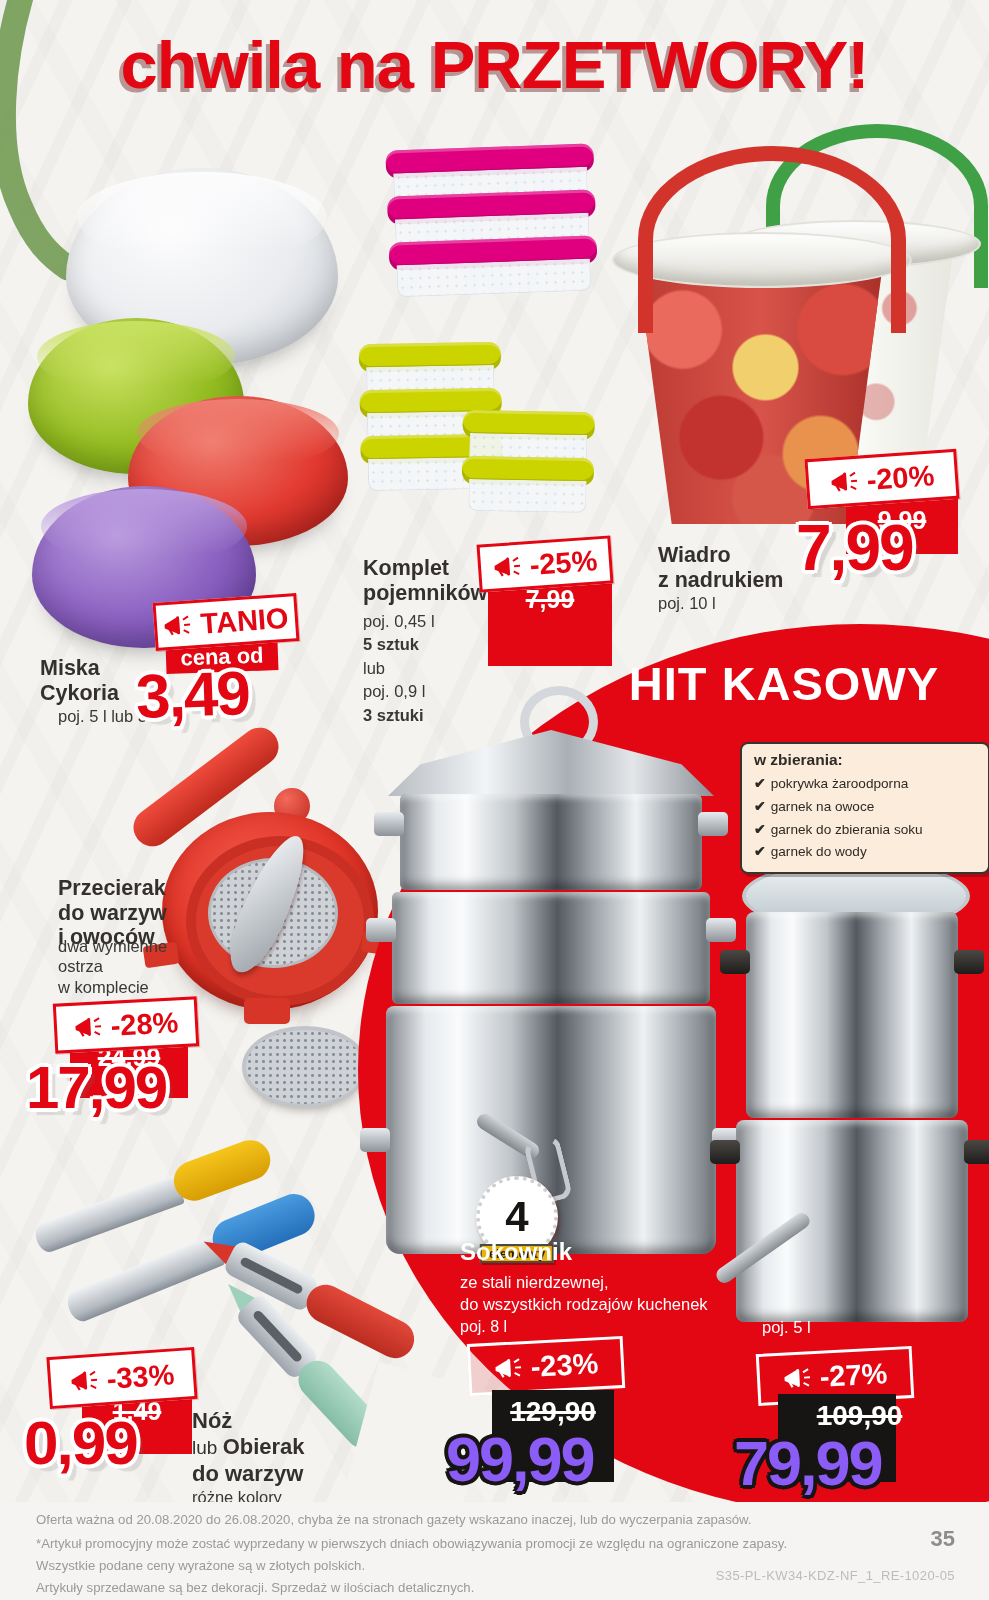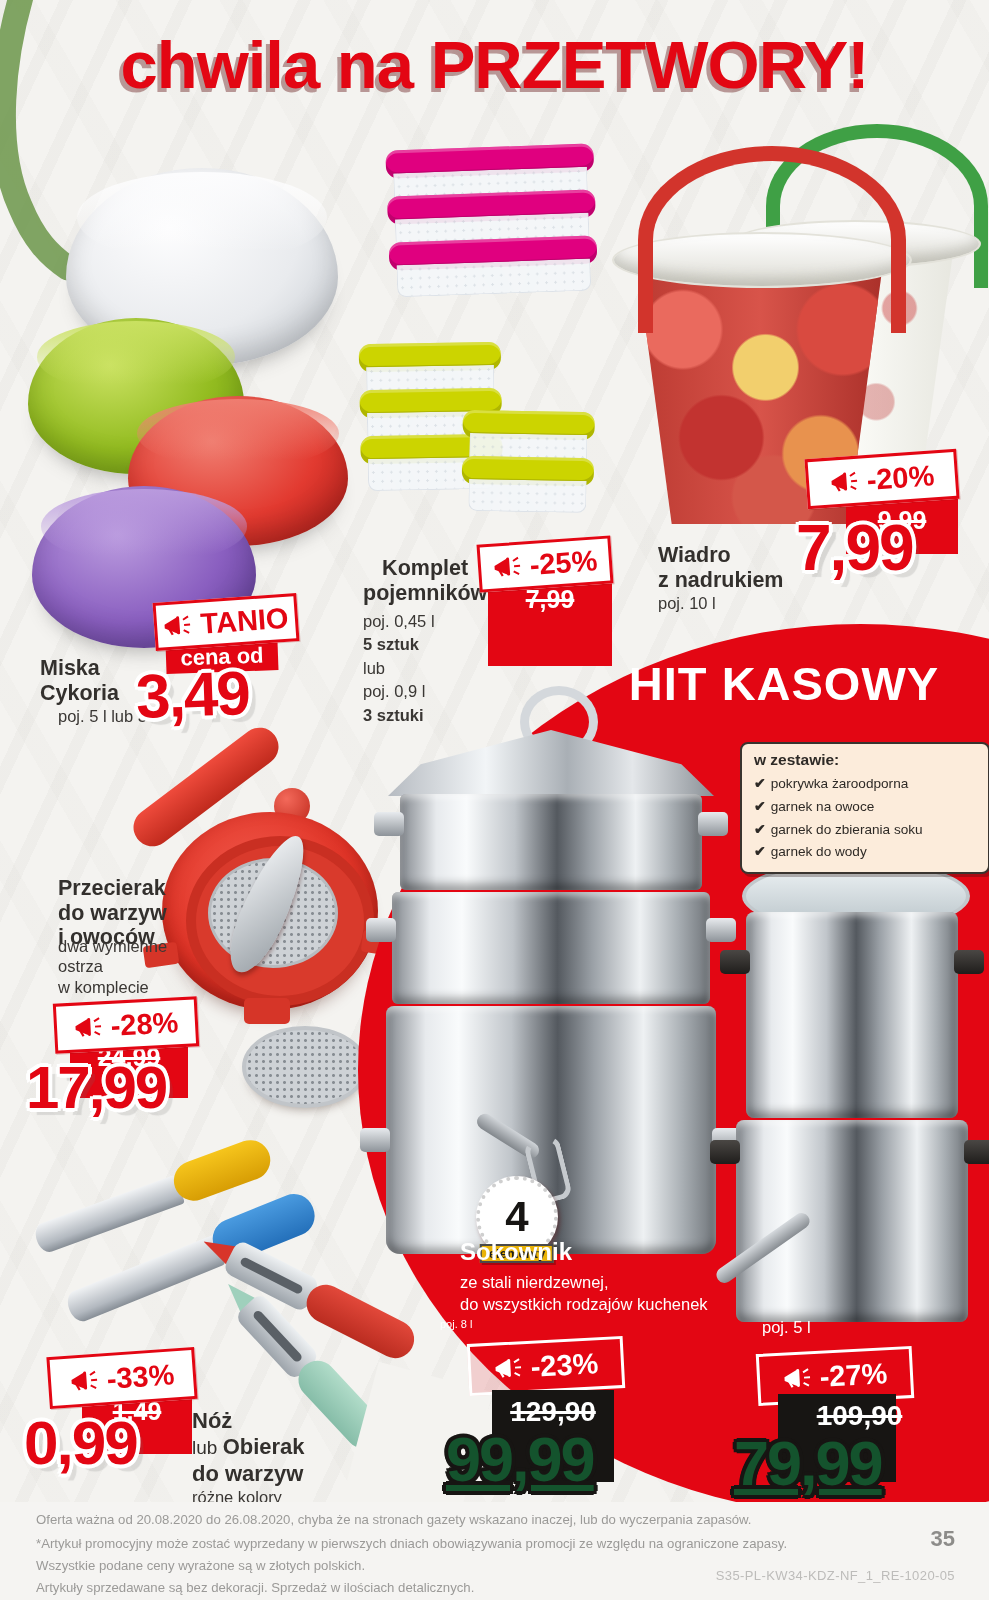--- a/index.html
+++ b/index.html
@@ -61,23 +61,23 @@
             text-decoration:line-through;text-decoration-thickness:3px;}
   .oldprice.big{font-size:28px;}
   .price{position:absolute;font-weight:bold;letter-spacing:-2px;line-height:1;white-space:nowrap;z-index:8;}
   .pr-red{color:#e30613;text-shadow:
      4px 0 0 #fff,-4px 0 0 #fff,0 4px 0 #fff,0 -4px 0 #fff,
      3px 3px 0 #fff,-3px 3px 0 #fff,3px -3px 0 #fff,-3px -3px 0 #fff,
      7px 7px 1px rgba(110,110,110,.18);}
   .pr-whitered{color:#fff;text-shadow:
      3px 0 0 #e30613,-3px 0 0 #e30613,0 3px 0 #e30613,0 -3px 0 #e30613,
      2px 2px 0 #e30613,-2px 2px 0 #e30613,2px -2px 0 #e30613,-2px -2px 0 #e30613;}
-  .pr-whiteblack{color:#14532d;z-index:13;text-shadow:
+  .pr-whiteblack{color:#8b5cf6;z-index:13;text-shadow:
      4px 0 0 #171513,-4px 0 0 #171513,0 4px 0 #171513,0 -4px 0 #171513,
-     3px 3px 0 #171513,-3px 3px 0 #171513,3px -3px 0 #171513,-3px -3px 0 #171513; text-decoration: underline;}
+     3px 3px 0 #171513,-3px 3px 0 #171513,3px -3px 0 #171513,-3px -3px 0 #171513;}
 
   
   .pname{position:absolute;z-index:6;color:#33302d;font-weight:bold;font-size:21.5px;line-height:1.14;}
   .pdetail{position:absolute;z-index:6;color:#3a3734;font-size:16.5px;line-height:1.24;}
 
   
   .hit-circle{position:absolute;left:358px;top:624px;width:1005px;height:892px;border-radius:50%;
               background:#e30613;z-index:9;}
   .wedge{position:absolute;left:338px;top:1372px;width:118px;height:300px;background:#f4f3f0;
          transform:rotate(15deg);z-index:10;}
@@ -208,21 +208,21 @@
       <path d="M8 19 l4 8" stroke="currentColor" stroke-width="3" fill="none"></path>
       <path d="M27 8 l7 -4 M28 15 h8 M27 22 l7 4" stroke="currentColor" stroke-width="2.6" fill="none"></path>
     </svg>
     <span>TANIO</span>
   </div>
   <div class="redblock" style="left:166px;top:642px;width:112px;height:30px;transform:rotate(-2deg);align-items:center;">
     <span style="color:#fff;font-weight:bold;font-size:22px;">cena od</span>
   </div>
   <div class="price pr-red" style="left:136px;top:664px;font-size:62px;transform:rotate(-2deg);">3,49</div>
 
-  <div class="pname" style="left:363px;top:556px;text-align:center;">
+  <div class="pname" style="left:363px;top:556px;">
     <div>Komplet</div>
     <div>pojemników</div>
   </div>
   <div class="pdetail" style="left:363px;top:610px;line-height:1.42;">
     <div>poj. 0,45 l</div>
     <div style="font-weight:bold">5 sztuk</div>
     <div>lub</div>
     <div>poj. 0,9 l</div>
     <div style="font-weight:bold">3 sztuki</div>
   </div>
@@ -256,21 +256,21 @@
   <div class="redblock" style="left:846px;top:496px;width:112px;height:58px;">
     <span class="oldprice" style="margin-top:9px;">9,99</span>
   </div>
   <div class="price pr-red" style="left:796px;top:516px;font-size:64px;">7,99</div>
 
   <div class="hit-circle"></div>
   <div class="wedge"></div>
   <div class="hit-label">HIT KASOWY</div>
 
   <div class="setbox">
-    <div class="st">w zestawie:</div>
+    <div class="st">w zbierania:</div>
     <div class="it"><span class="chk">✔</span><span>pokrywka żaroodporna</span></div>
     <div class="it"><span class="chk">✔</span><span>garnek na owoce</span></div>
     <div class="it"><span class="chk">✔</span><span>garnek do zbierania soku</span></div>
     <div class="it"><span class="chk">✔</span><span>garnek do wody</span></div>
   </div>
 
   <div class="abs" style="left:378px;top:686px;width:348px;height:580px;z-index:11;">
     <div class="abs" style="left:142px;top:0;width:60px;height:54px;border:9px solid #d4d8dc;border-bottom-color:#8f959b;border-radius:50%;"></div>
     <div class="abs" style="left:10px;top:44px;width:326px;height:66px;
          clip-path:polygon(0 100%,10% 52%,50% 0,90% 52%,100% 100%);
@@ -293,21 +293,21 @@
   <div class="seal">
     <span class="n">4</span>
     <span class="seal-banner">elementy</span>
   </div>
 
   <div class="hit-text" style="left:460px;top:1238px;font-weight:bold;font-size:24px;">Sokownik</div>
   <div class="hit-text" style="left:460px;top:1272px;font-size:16.5px;line-height:1.32;">
     <div>ze stali nierdzewnej,</div>
     <div>do wszystkich rodzajów kuchenek</div>
   </div>
-  <div class="hit-text" style="left:440px;top:1318px;font-size:11px;text-align:right;">poj. 8 l</div>
+  <div class="hit-text" style="left:460px;top:1318px;font-size:16px;text-align:right;">poj. 8 l</div>
   <div class="hit-text" style="left:762px;top:1318px;font-size:16.5px;">poj. 5 l</div>
 
   <div class="badge inv" style="left:468px;top:1340px;width:150px;height:46px;z-index:12;">
     <svg class="mega" viewBox="0 0 40 30">
       <polygon points="2,13 19,4 19,26 2,18" fill="currentColor"></polygon>
         <rect x="18" y="3" width="4" height="24" rx="2" fill="currentColor"></rect>
       <path d="M8 19 l4 8" stroke="currentColor" stroke-width="3" fill="none"></path>
       <path d="M27 8 l7 -4 M28 15 h8 M27 22 l7 4" stroke="currentColor" stroke-width="2.6" fill="none"></path>
     </svg>
     <span>-23%</span>

